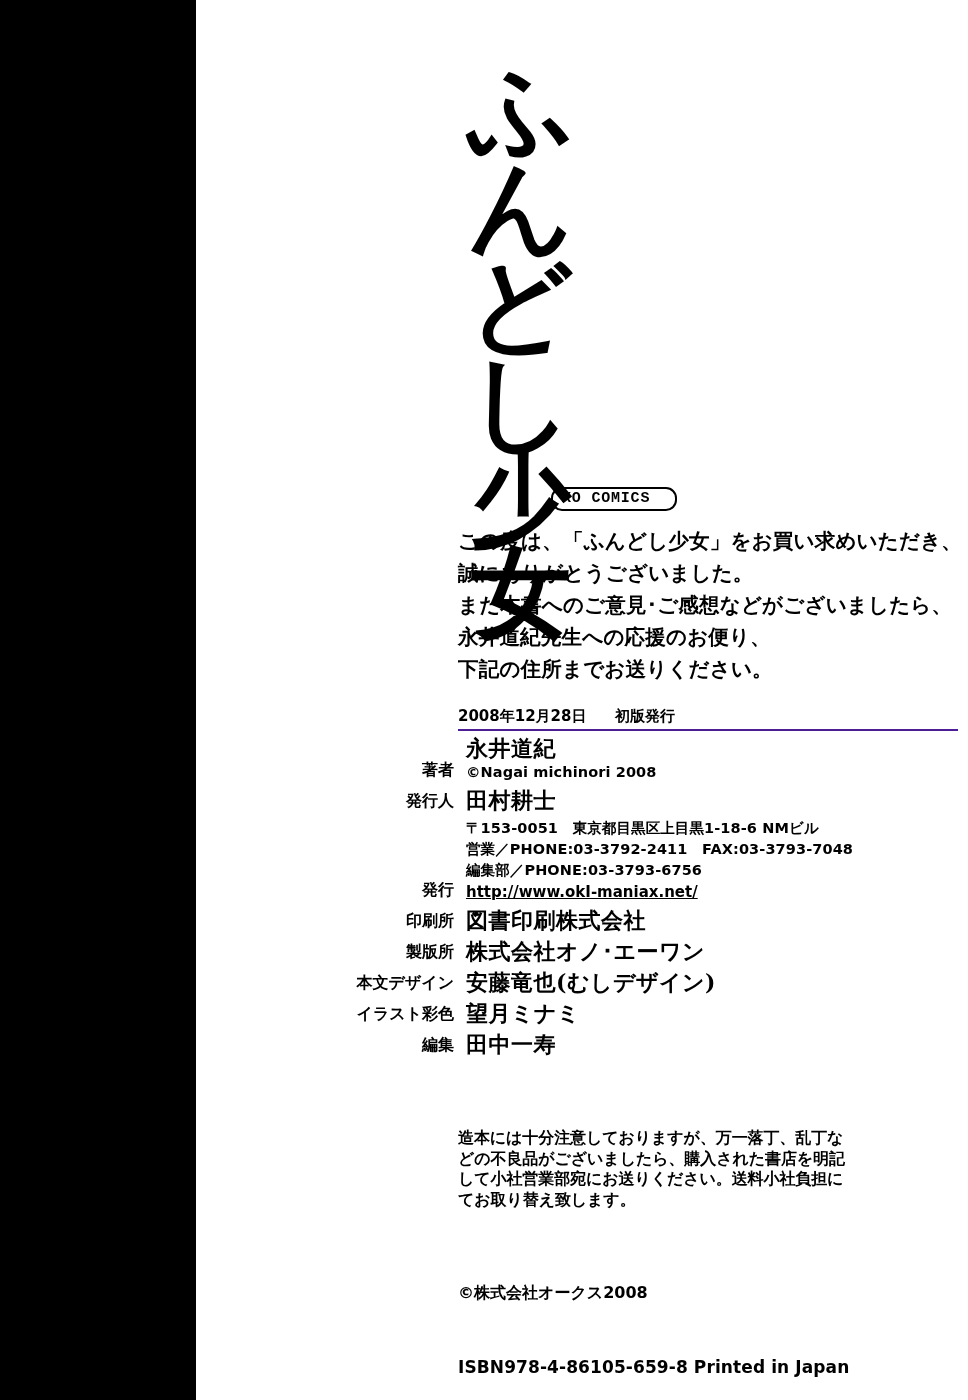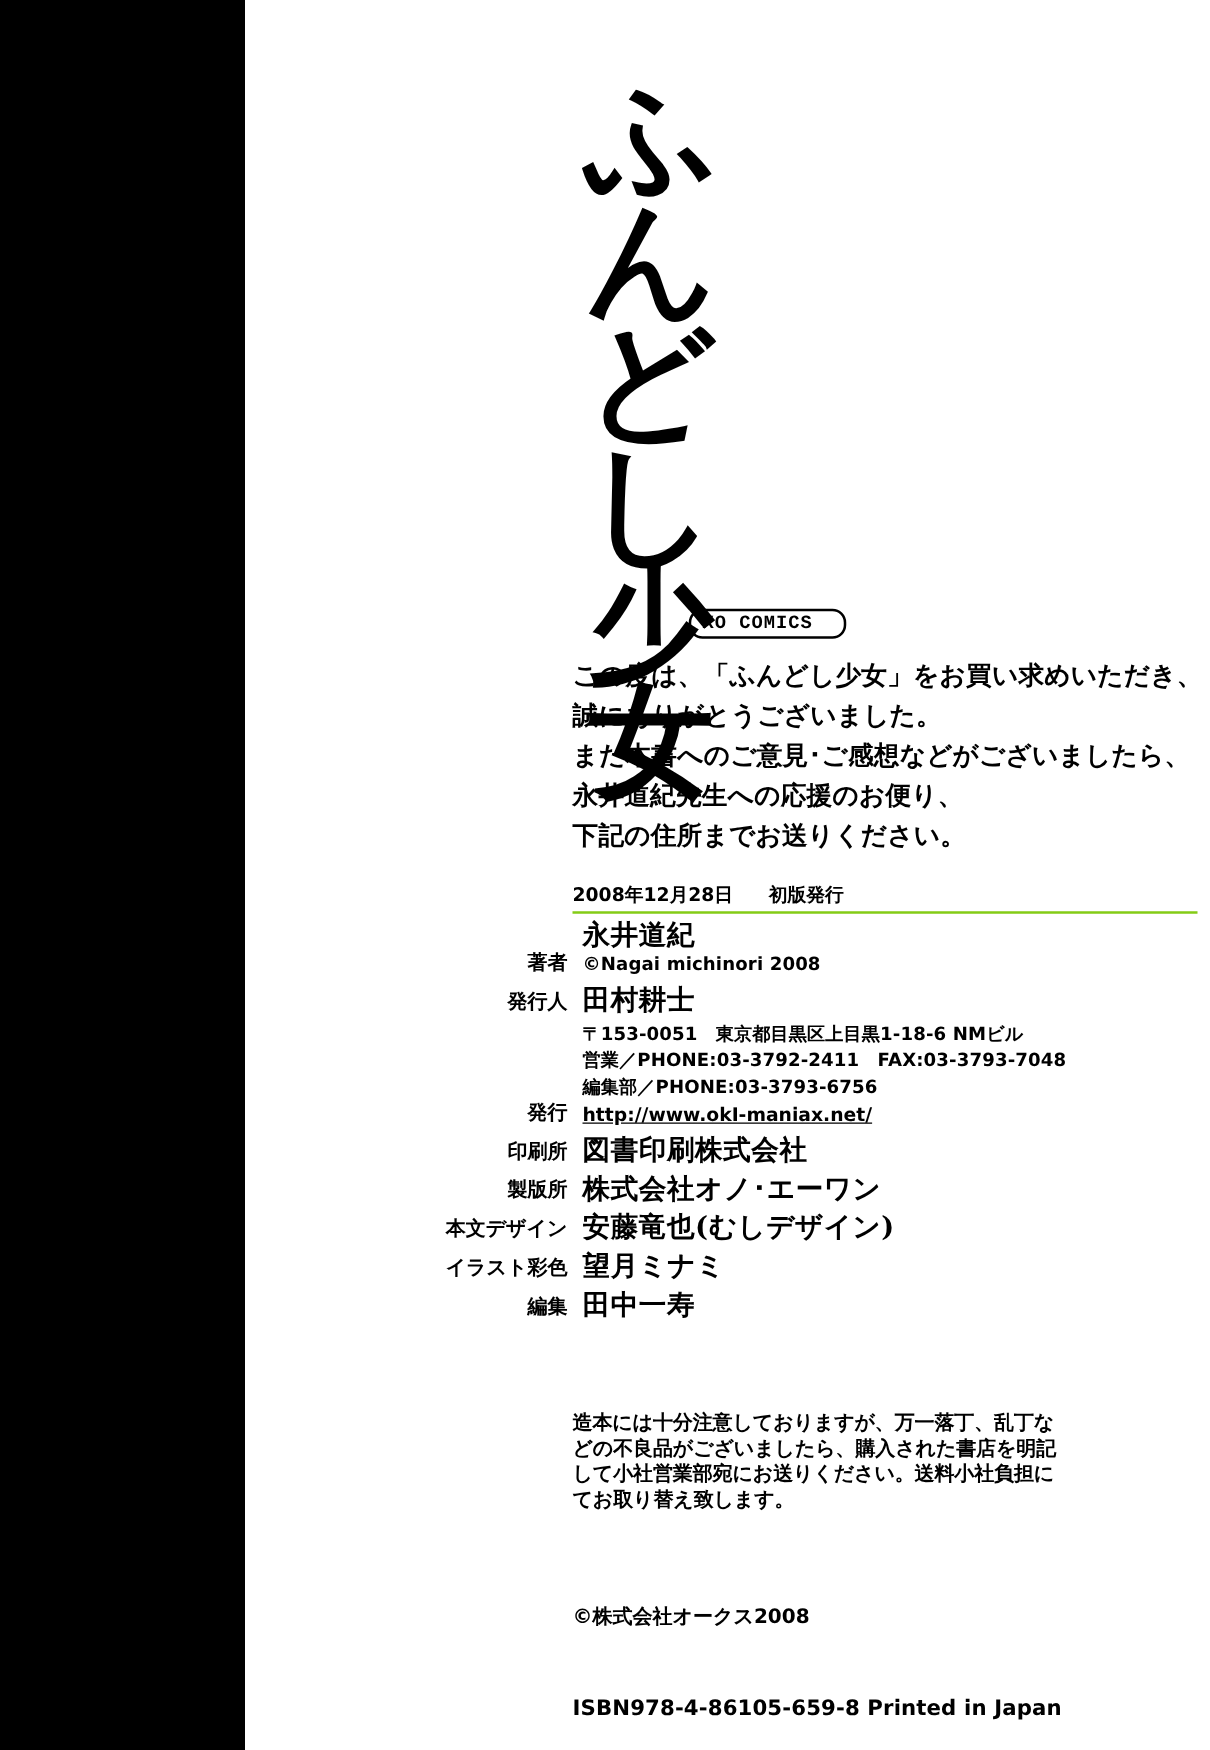--- a/index.html
+++ b/index.html
@@ -89,21 +89,21 @@
   
   .date-line {
     position: absolute;
     left: 262px;
     top: 707px;
     width: 500px;
     font-family: "DejaVu Sans", "Liberation Sans", sans-serif;
     font-size: 15px;
     font-weight: bold;
     padding-bottom: 3px;
-    border-bottom: 2px solid #84cc16;
+    border-bottom: 2px solid #4c1d95;
   }
   .date-line .sep { display: inline-block; width: 18px; }
 
   
   .colophon {
     position: absolute;
     left: 196px;
     top: 735px;
     width: 772px;
   }

